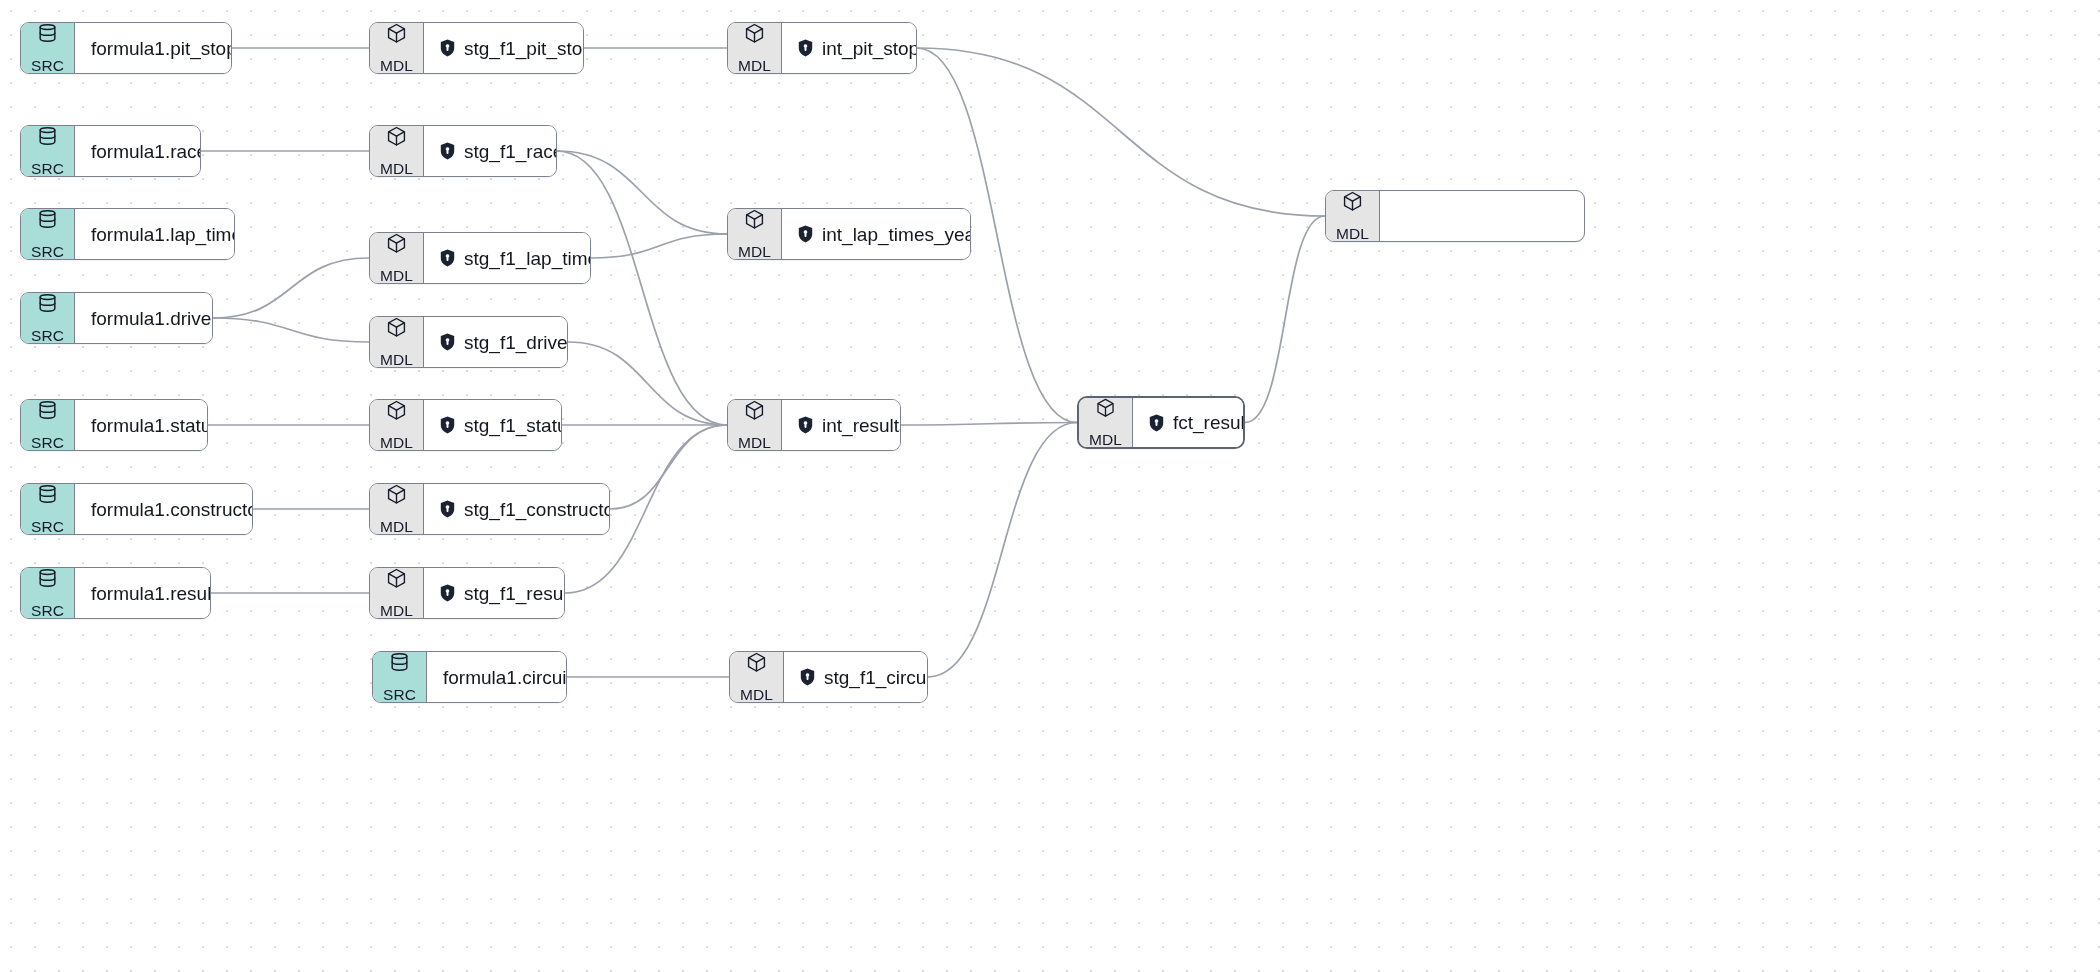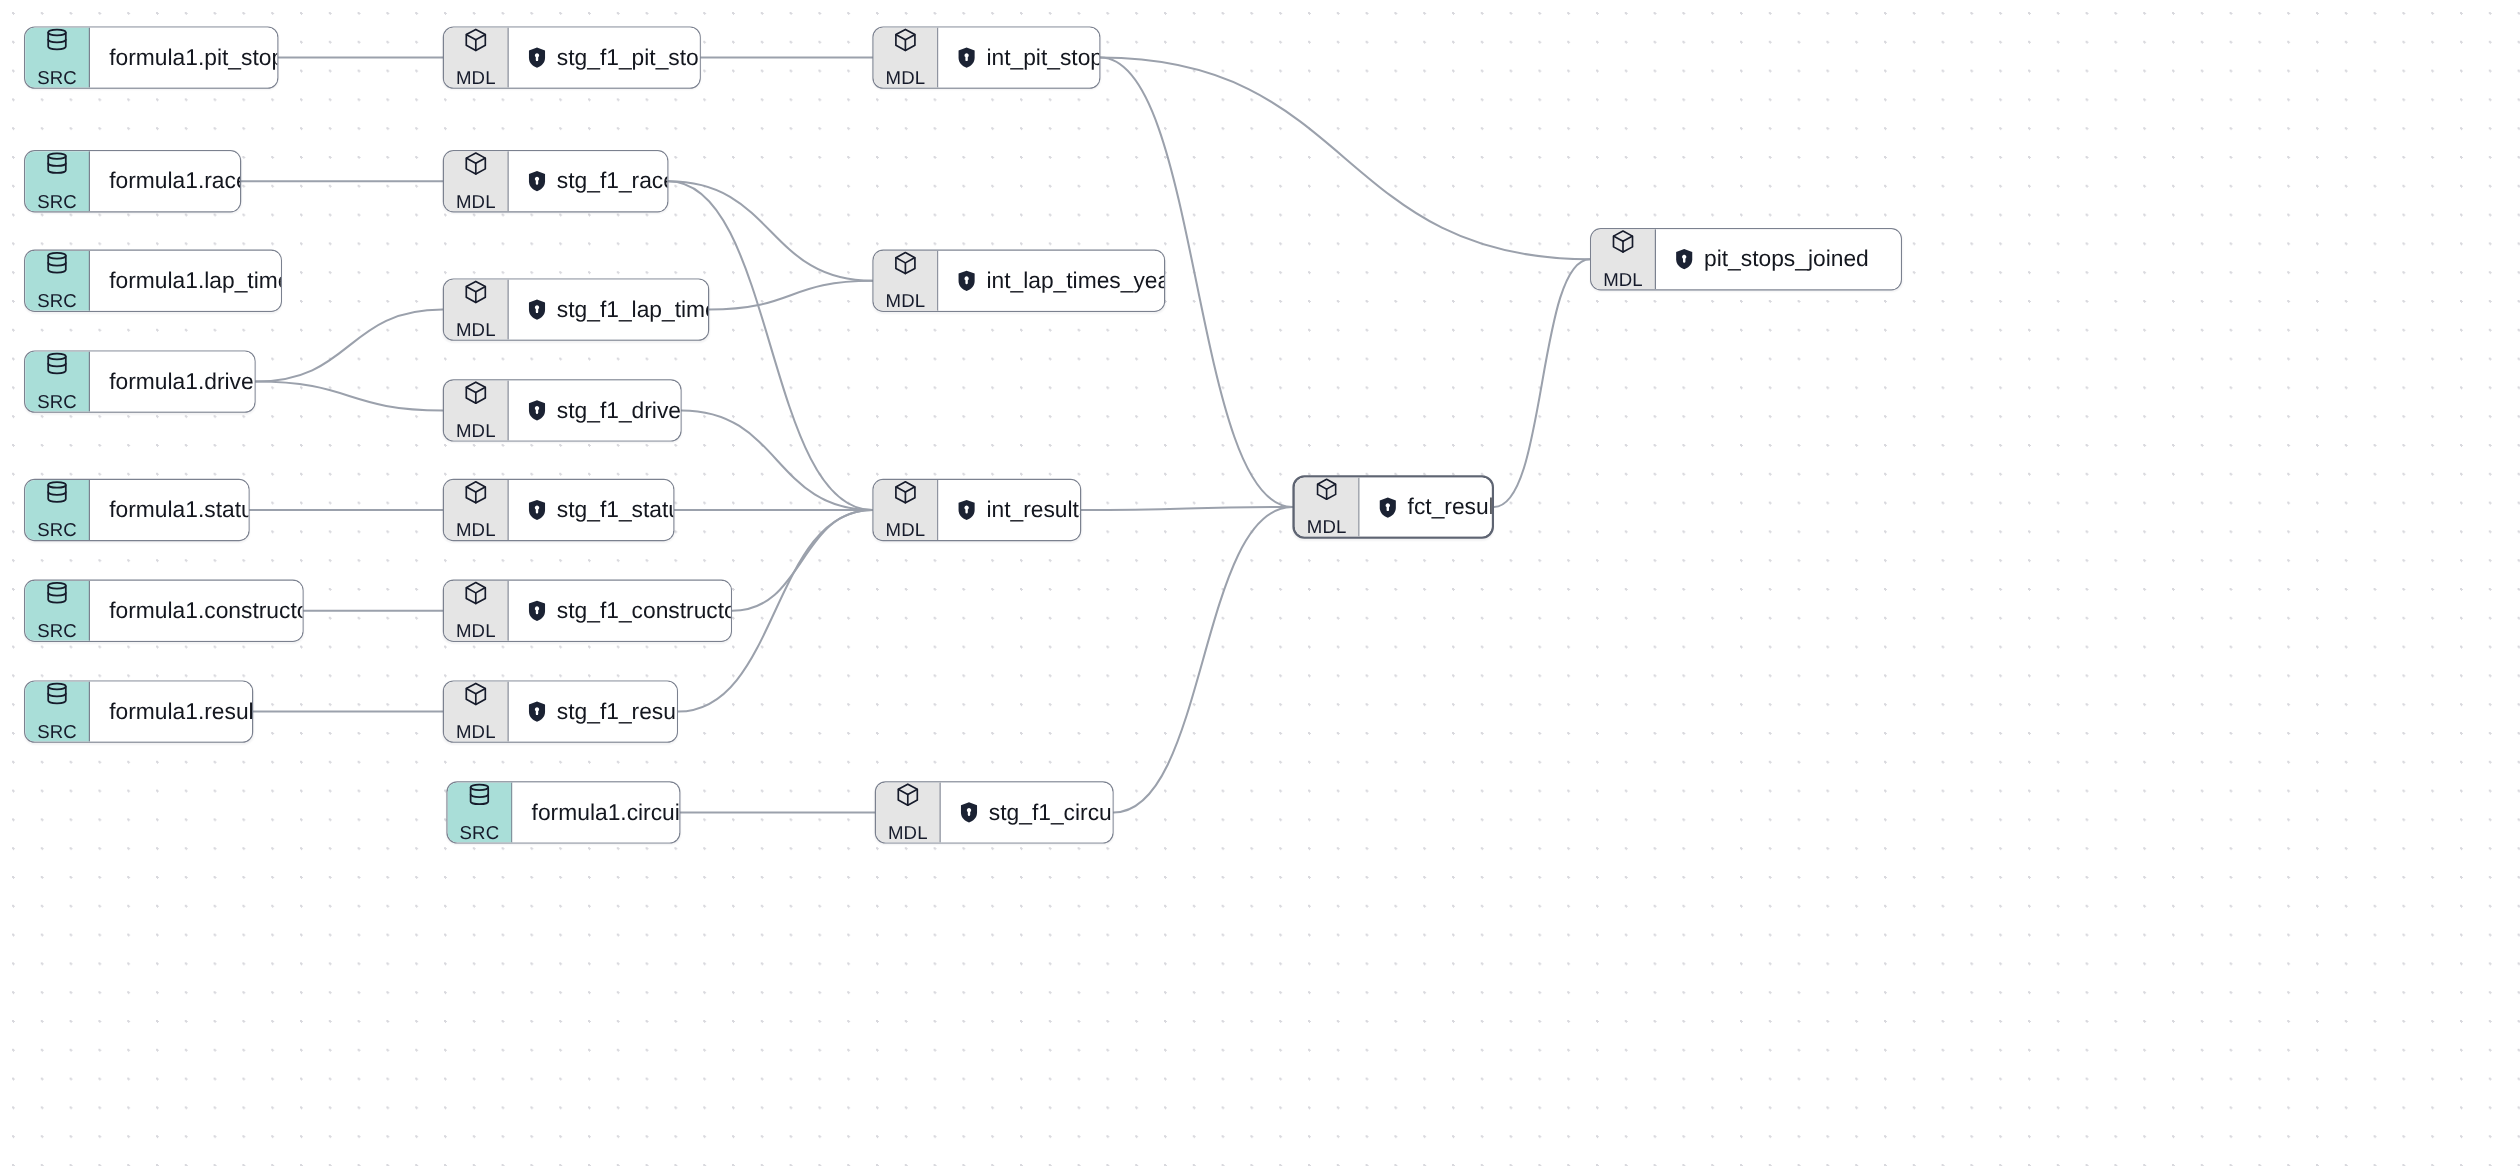--- a/index.html
+++ b/index.html
@@ -424,22 +424,15 @@
       </div>
       <div class="node" style="left: 1325px; top: 190px; width: 260px; height: 52px;">
         <div class="badge mdl">
           <svg width="21" height="22" viewBox="0 0 21 22">
             <path d="M10.5 1.6 19 6.2v9.6l-8.5 4.6L2 15.8V6.2z" fill="none" stroke="#161b2b" stroke-width="1.5" stroke-linecap="round" stroke-linejoin="round"></path>
             <path d="M2.3 6.3l8.2 4.5 8.2-4.5" fill="none" stroke="#161b2b" stroke-width="1.5" stroke-linecap="round" stroke-linejoin="round"></path>
             <path d="M10.5 10.9v9.4" fill="none" stroke="#161b2b" stroke-width="1.5" stroke-linecap="round" stroke-linejoin="round"></path>
           </svg>
           <span class="badge-text">MDL</span>
         </div>
-        <div class="node-body">
-          <svg width="15" height="18" viewBox="0 0 15 18" class="shield-icon">
-            <path d="M7.5 0.6 14.2 3v6.1c0 4.1-3 7.2-6.7 8.3C3.8 16.3.8 13.2.8 9.1V3z" fill="#1b2233"></path>
-            <path d="M7.5 5.3a1.8 1.8 0 0 1 1 3.3v2.3a1 1 0 0 1-2 0V8.6a1.8 1.8 0 0 1 1-3.3z" fill="#ffffff"></path>
-          </svg>
-          <span class="node-label">pit_stops_joined</span>
-        </div>
       </div>
     </div>
 </div>
 
 </body></html>

